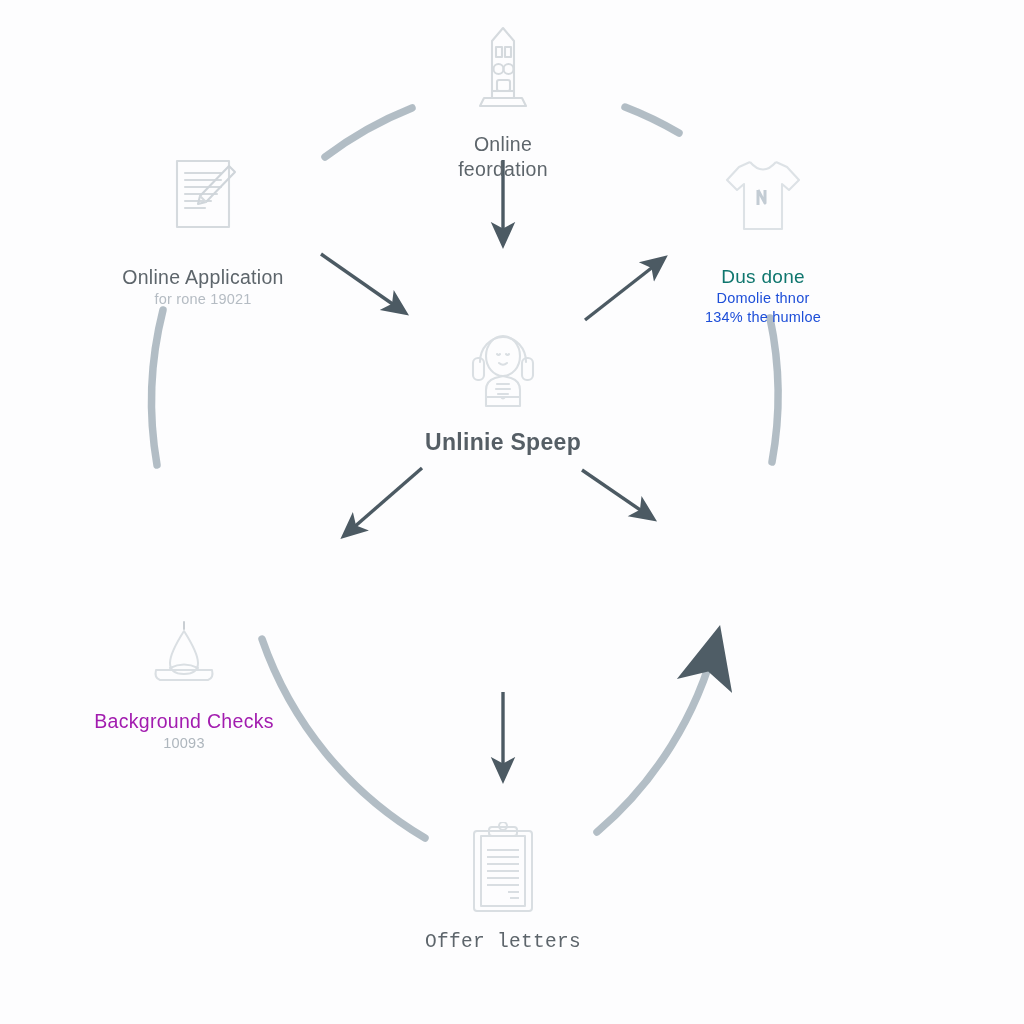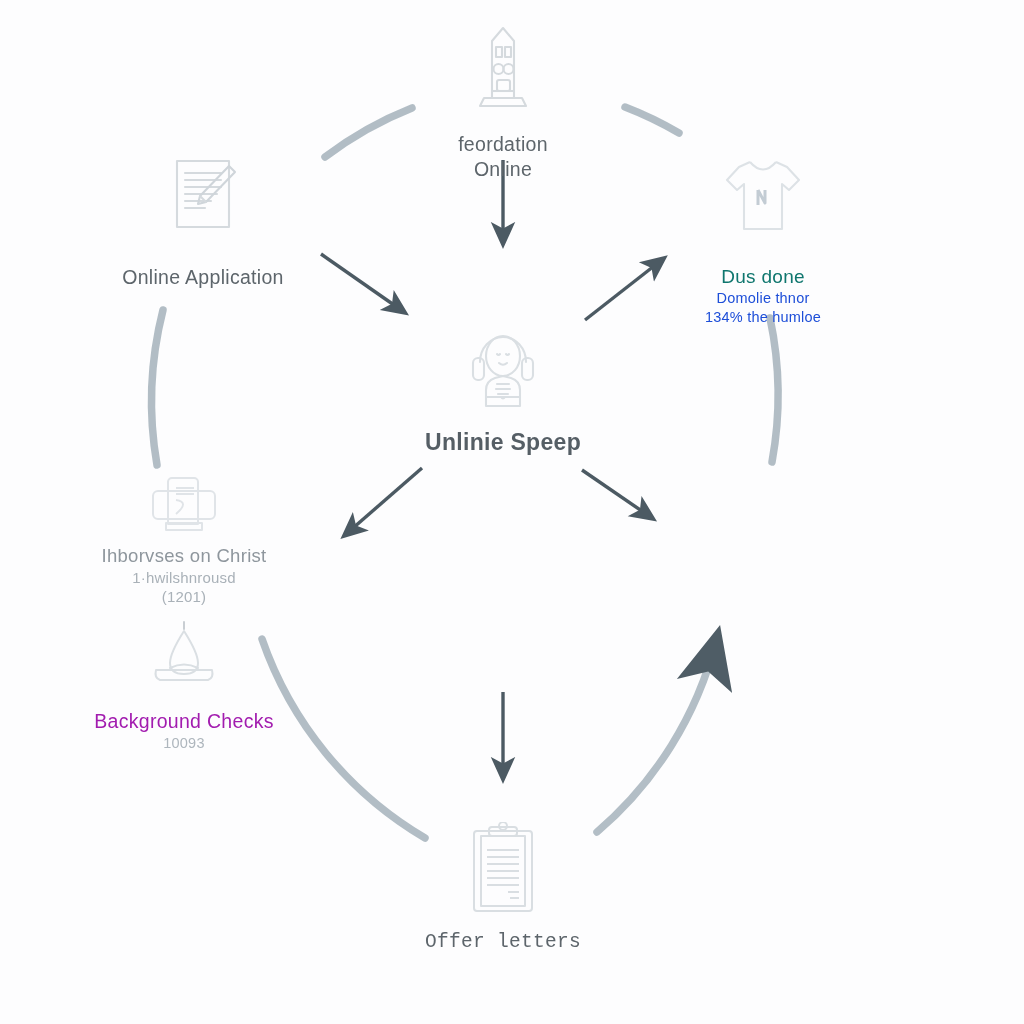--- a/index.html
+++ b/index.html
@@ -123,36 +123,37 @@
           <path d="M22 76 L60 76 L64 84 L18 84 Z"></path>
           <rect x="34" y="25" width="6" height="10"></rect>
           <rect x="43" y="25" width="6" height="10"></rect>
           <circle cx="36.5" cy="47" r="5"></circle>
           <circle cx="46.5" cy="47" r="5"></circle>
           <rect x="35" y="58" width="13" height="11" rx="2"></rect>
           <path d="M30 69 L52 69"></path>
         </g>
       </svg>
     </span>
+    <span class="label">Online</span>
     <span class="label">feordation</span>
-    <span class="label">Online</span>
   </div>
 
   <div class="node" id="node-application" style="left:203px; top:155px;">
     <span class="icon-wrap">
       <svg class="gicon" width="84" height="82" viewBox="0 0 84 82">
         <g fill="none" stroke="#d5dade" stroke-width="2.1" stroke-linejoin="round" stroke-linecap="round">
           <rect x="16" y="6" width="52" height="66"></rect>
           <path d="M24 18 H60 M24 25 H60 M24 32 H60 M24 39 H56 M24 46 H50 M24 53 H44"></path>
           <path d="M68 11 L74 17 L45 47 L37 49 L39 41 Z" stroke="#cfd5da"></path>
           <path d="M39 41 L45 47"></path>
         </g>
       </svg>
     </span>
     <span class="label">Online Application</span>
+    <span class="sub">for rone 19021</span>
   </div>
 
   <div class="node" id="node-uniform" style="left:763px; top:155px;">
     <span class="icon-wrap">
       <svg class="gicon" width="92" height="84" viewBox="0 0 92 84">
         <g fill="none" stroke="#dde2e6" stroke-width="2.1" stroke-linejoin="round">
           <path d="M33 7 L22 12 L10 25 L20 35 L27 29 L27 74 L65 74 L65 29 L72 35 L82 25 L70 12 L59 7"></path>
           <path d="M33 7 Q46 22 59 7"></path>
           <path d="M41 35 L41 50 M41 35 L48 48 L48 35" stroke="#c3ccd4" stroke-width="3"></path>
         </g>
@@ -176,35 +177,20 @@
           <path d="M26 88 L26 72 q0 -9 9 -12 L43 58 L51 60 q9 3 9 12 L60 88 Z"></path>
           <path d="M37 66 H49 M36 71 H50 M38 76 H48"></path>
           <path d="M26 79 H60"></path>
           <path d="M41 79 q2 3 4 0"></path>
         </g>
       </svg>
     </span>
     <span class="label">Unlinie Speep</span>
   </div>
 
-  <div class="node" id="node-onboarding" style="left:184px; top:472px;">
-    <span class="icon-wrap" style="height:72px">
-      <svg class="gicon" width="78" height="64" viewBox="0 0 78 64">
-        <g fill="none" stroke="#e0e4e8" stroke-width="2" stroke-linejoin="round">
-          <rect x="8" y="19" width="62" height="28" rx="5"></rect>
-          <path d="M27 6 h22 a4 4 0 0 1 4 4 v42 h-30 v-42 a4 4 0 0 1 4 -4 z"></path>
-          <path d="M31 16 H49 M31 22 H49 M31 28 q14 2 0 14"></path>
-          <rect x="21" y="51" width="36" height="7"></rect>
-        </g>
-      </svg>
-    </span>
-    <span class="label">Ihborvses on Christ</span>
-    <span class="sub">1·hwilshnrousd</span>
-    <span class="sub">(1201)</span>
-  </div>
 
 
   <div class="node" id="node-bgchecks" style="left:184px; top:618px;">
     <span class="icon-wrap" style="height:78px">
       <svg class="gicon" width="84" height="72" viewBox="0 0 84 72">
         <g fill="none" stroke="#dadfe3" stroke-width="2" stroke-linejoin="round" stroke-linecap="round">
           <path d="M42 4 L42 11" stroke="#c9ced3"></path>
           <path d="M42 13 q-14 22 -14 32 q0 11 14 11 q14 0 14 -11 q0 -10 -14 -32 Z"></path>
           <path d="M28 50 q14 -7 28 0"></path>
           <path d="M14 52 H70 q2 8 -4 10 H18 q-6 -2 -4 -10 Z"></path>

